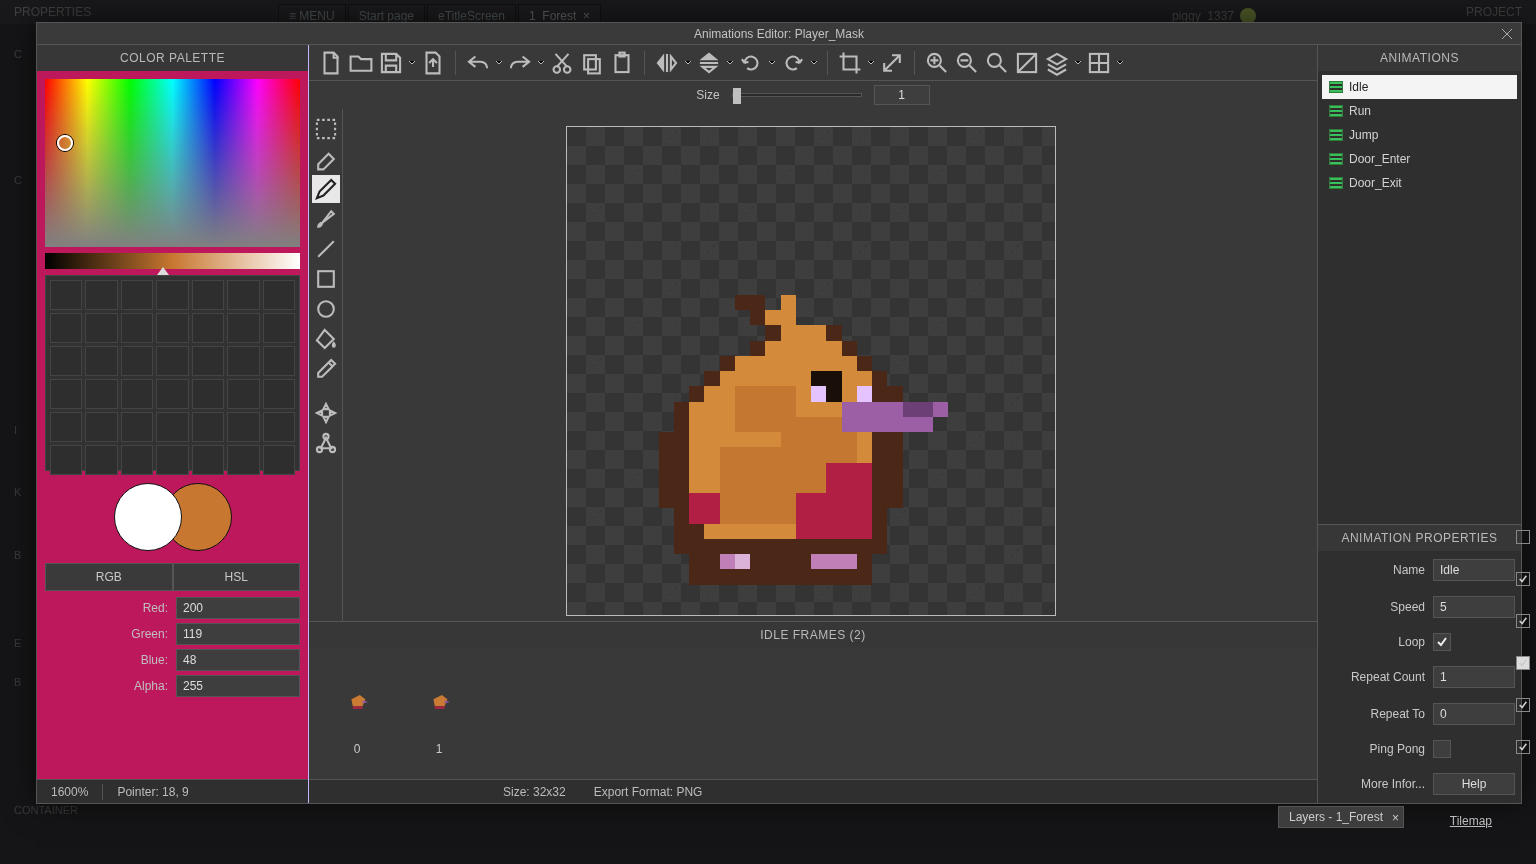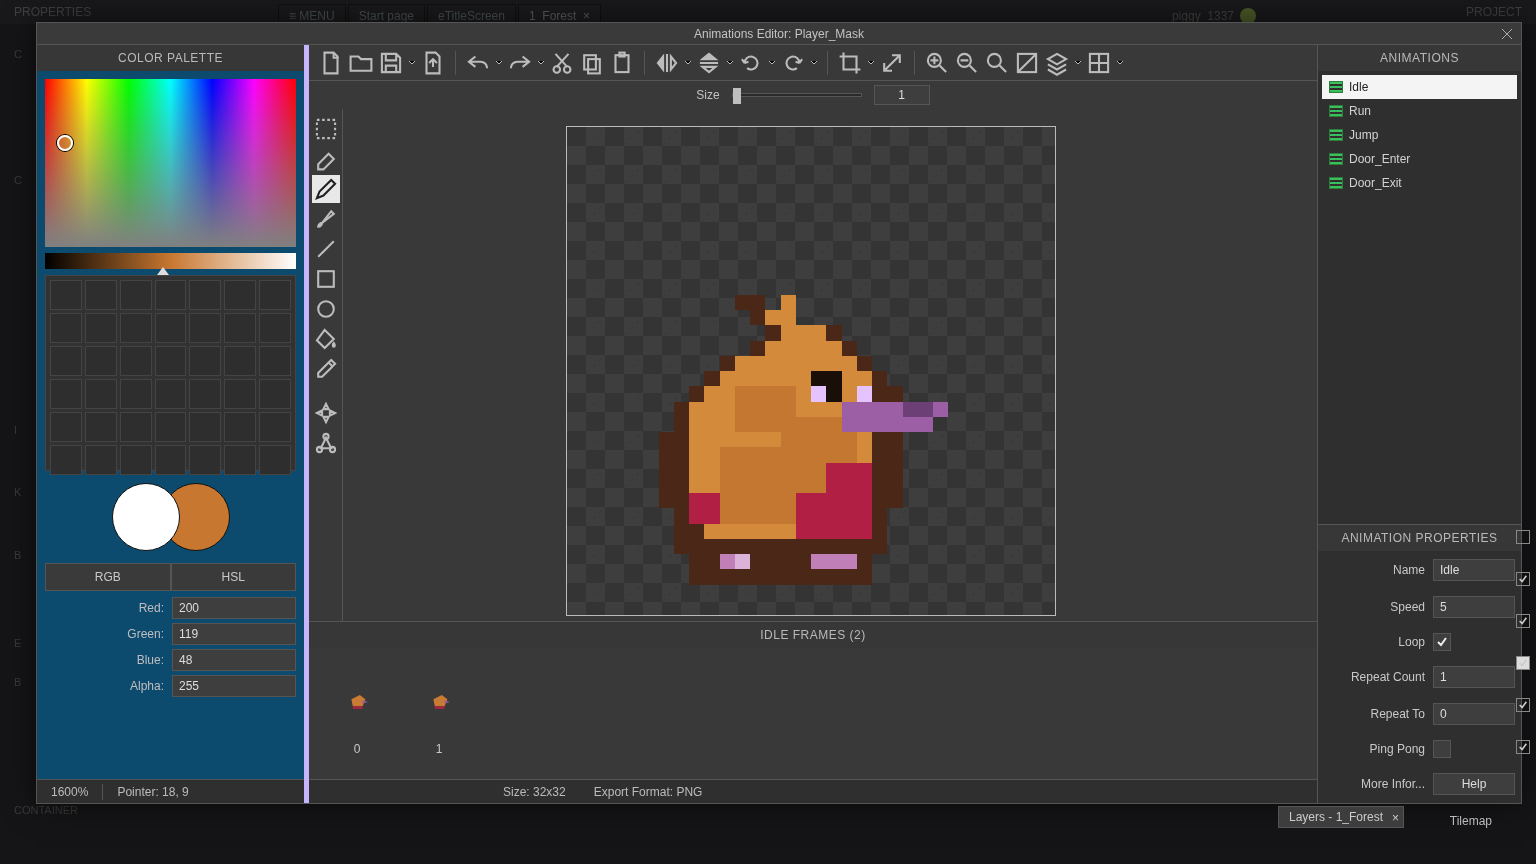--- a/index.html
+++ b/index.html
@@ -16,21 +16,21 @@
   .overlay-dim { position:absolute; inset:0; background:rgba(15,15,17,0.6); }
 
   
   .dialog { position:absolute; top:22px; left:36px; right:14px; bottom:60px; background:#393939; border:1px solid #555; box-shadow:0 0 30px rgba(0,0,0,.6); display:flex; flex-direction:column; }
   .titlebar { height:22px; background:#3a3a3a; border-bottom:1px solid #555; text-align:center; font-size:12px; color:#c2c2c2; line-height:22px; position:relative; }
   .titlebar .close { position:absolute; right:6px; top:3px; width:16px; height:16px; stroke:#aaa; cursor:pointer; }
 
   .dialog-body { flex:1; display:flex; overflow:hidden; }
 
   
-  .palette-col { width:272px; background:#0c4a6e; border-right:5px solid #c4b5fd; display:flex; flex-direction:column; }
+  .palette-col { width:272px; background:#be185d; border-right:1px solid #c4b5fd; display:flex; flex-direction:column; }
   .panel-header { height:26px; background:#373737; color:#b9b9b9; font-size:12px; text-align:center; line-height:26px; letter-spacing:.5px; }
   .palette-body { flex:1; padding:8px; overflow:hidden; display:flex; flex-direction:column; gap:6px; }
   .hue-sat { position:relative; width:100%; height:168px; background:linear-gradient(to bottom, rgba(255,255,255,0) 0%, rgba(128,128,128,1) 100%), linear-gradient(to right, #ff0000,#ffff00,#00ff00,#00ffff,#0000ff,#ff00ff,#ff0000); }
   .hue-sat .ring { position:absolute; top:56px; left:12px; width:16px; height:16px; border:2px solid #fff; border-radius:50%; box-shadow:0 0 0 1px #000; }
   .lightness { position:relative; width:100%; height:16px; background:linear-gradient(to right,#000 0%, #c87730 50%, #fff 100%); }
   .lightness .caret { position:absolute; top:14px; left:118px; width:0; height:0; border-left:6px solid transparent; border-right:6px solid transparent; border-bottom:8px solid #ddd; transform:translateX(-50%);}
   .swatches { background:#323232; border:1px solid #444; padding:4px; height:196px; }
   .swatch-grid { display:grid; grid-template-columns:repeat(7,1fr); grid-auto-rows:30px; gap:3px; }
   .swatch-grid div { background:#2e2e2e; border:1px solid #444; }
   .fg-bg { display:flex; justify-content:center; margin:6px 0; }
@@ -103,21 +103,21 @@
   .prop-row { display:flex; align-items:center; gap:8px; }
   .prop-row label { flex:1; text-align:right; font-size:12px; color:#c8c8c8; white-space:nowrap; overflow:hidden; text-overflow:ellipsis; }
   .prop-row input[type=text] { width:82px; background:#3e3e3e; border:1px solid #555; color:#ddd; font-size:12px; padding:3px 6px; }
   .checkbox { width:18px; height:18px; background:#3e3e3e; border:1px solid #555; display:flex; align-items:center; justify-content:center; }
   .checkbox.checked svg { stroke:#eee; }
   .help-btn { width:82px; background:#3e3e3e; border:1px solid #555; color:#ddd; font-size:12px; padding:3px 0; text-align:center; cursor:pointer; }
 
   
   .foot-layers { position:absolute; bottom:36px; right:132px; background:#3d3d3d; border:1px solid #555; color:#ccc; font-size:12px; padding:3px 20px 3px 10px; }
   .foot-layers .x { position:absolute; right:4px; top:4px; }
-  .foot-tilemap { position:absolute; bottom:36px; right:44px; color:#bbb; font-size:12px; }
+  .foot-tilemap { position:absolute; bottom:36px; right:44px; color:#bbb; font-size:12px;text-decoration:underline; }
   .side-checks { position:absolute; right:6px; top:530px; display:flex; flex-direction:column; gap:28px; }
   .side-checks .chk { width:14px; height:14px; border:1px solid #888; display:flex; align-items:center; justify-content:center; }
   .side-checks .chk svg { stroke:#ccc; }
   .faded-user { position:absolute; top:8px; right:280px; color:#888; font-size:12px; display:flex; align-items:center; gap:6px;}
   .faded-user .av { width:16px; height:16px; background:#a8c84c; border-radius:50%; }
 </style>
 </head>
 <body>
 
 <div class="bg-strip-top">

